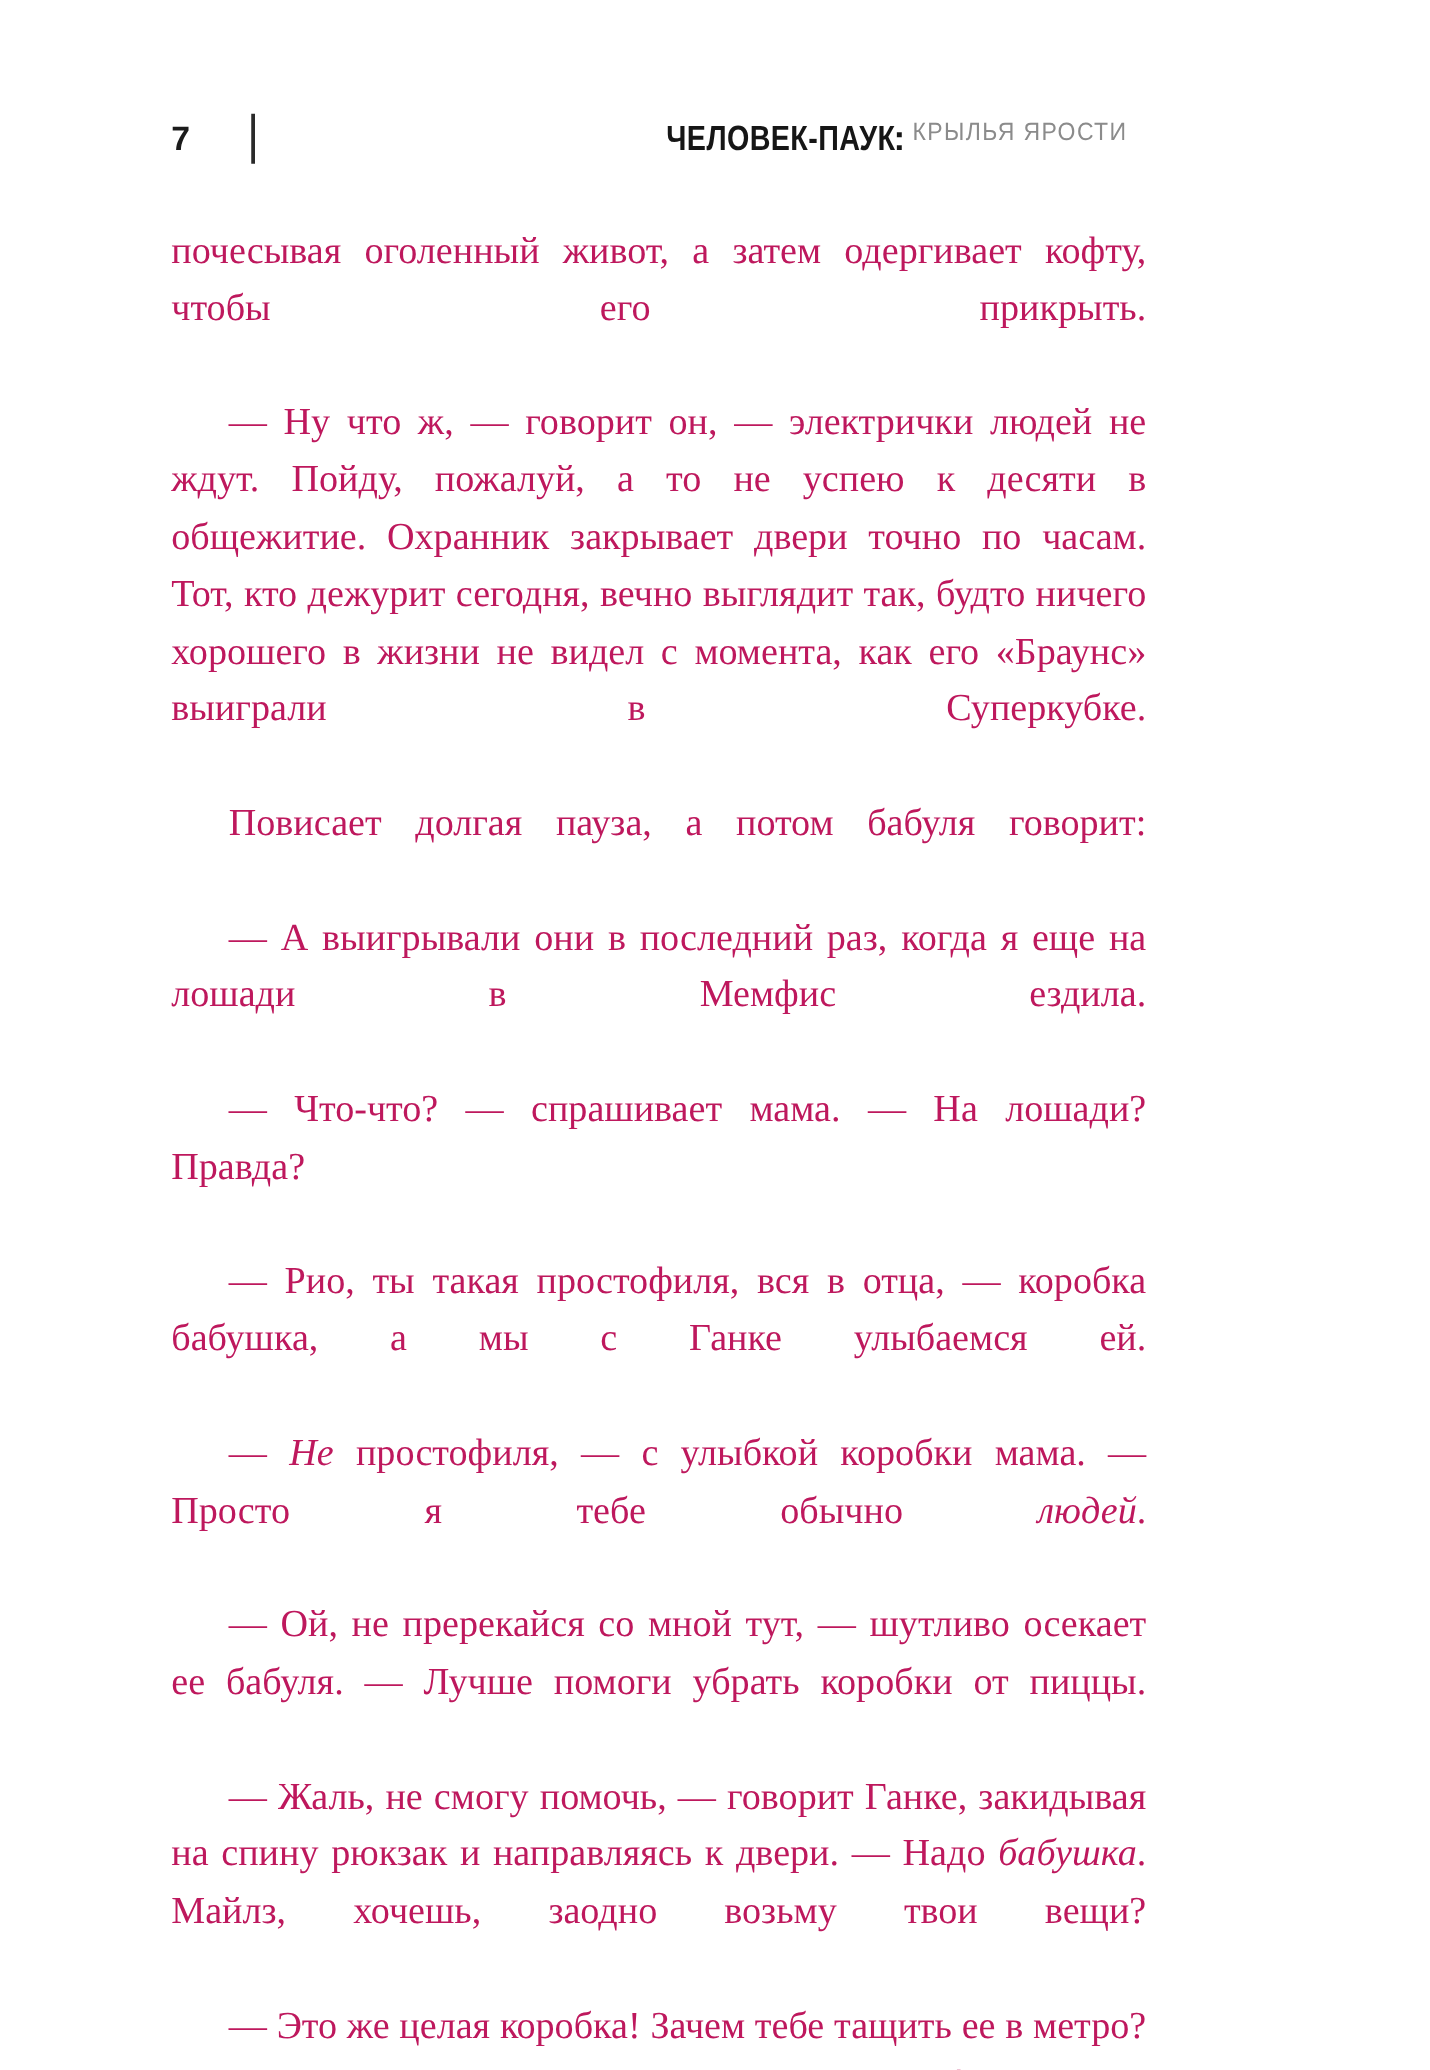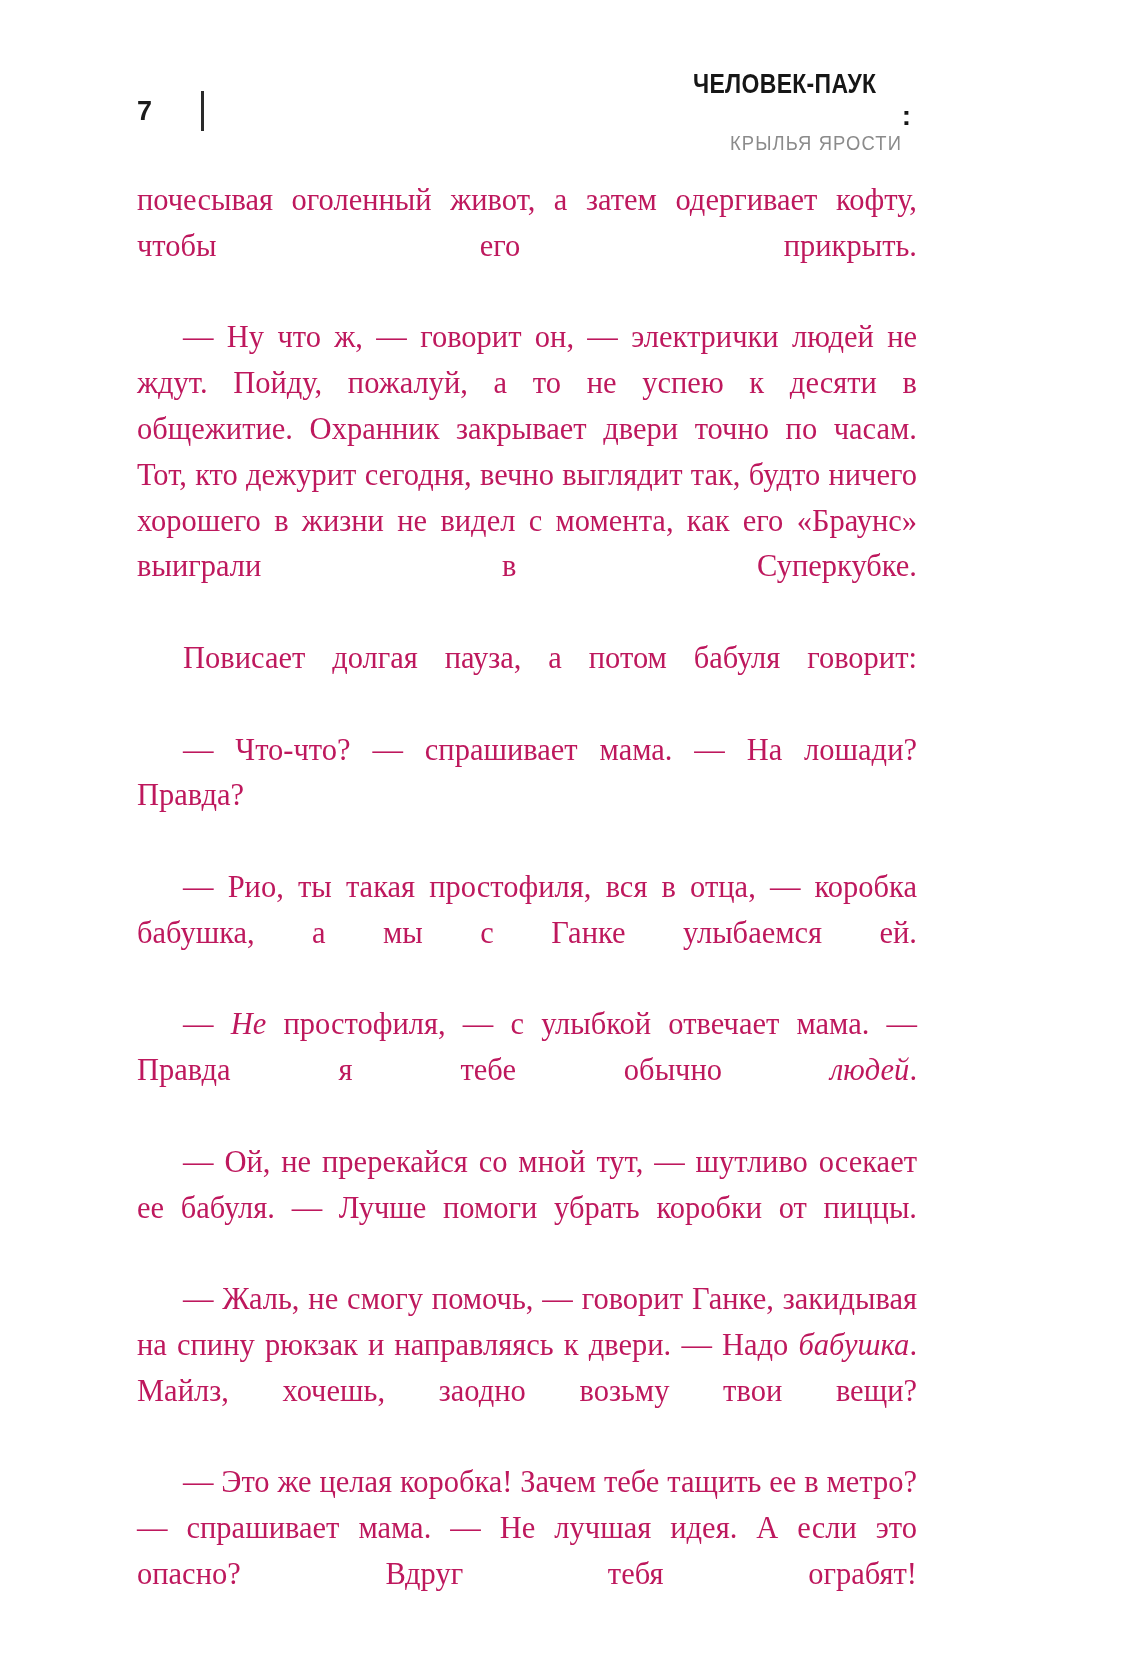--- a/index.html
+++ b/index.html
@@ -44,23 +44,22 @@
     width: 3px;
     height: 40px;
     background: #2a2a2a;
     margin-left: 22px;
     flex: 0 0 auto;
   }
 
   .head-title-wrap {
     margin-left: auto;
     display: flex;
-    align-items: flex-end;
+    align-items: flex-start;
     white-space: nowrap;
-    flex-direction: column;
   }
 
   .head-series {
     font-family: "Liberation Sans", "DejaVu Sans", sans-serif;
     font-weight: bold;
     font-size: 28px;
     color: #161616;
     letter-spacing: 0.4px;
     transform: scaleX(0.82);
     transform-origin: left bottom;
@@ -134,21 +133,22 @@
       <span class="head-series">ЧЕЛОВЕК-ПАУК</span>
       <span class="head-colon">:</span>
       <span class="head-sub">КРЫЛЬЯ ЯРОСТИ</span>
     </div>
   </div>
 
   <div class="text-block">
       <p class="para"><span>почесывая оголенный живот, а затем одергивает кофту, чтобы его прикрыть.</span></p>
       <p class="para indent"><span>— Ну что ж, — говорит он, — электрички людей не ждут. Пойду, пожалуй, а то не успею к десяти в общежитие. Охранник закрывает двери точно по часам. Тот, кто дежурит сегодня, вечно выглядит так, будто ничего хорошего в жизни не видел с момента, как его «Браунс» выиграли в Суперкубке.</span></p>
       <p class="para indent"><span>Повисает долгая пауза, а потом бабуля говорит:</span></p>
+      <p class="para indent"><span>— А выигрывали они в последний раз, когда я еще на лошади в Мемфис ездила.</span></p>
       <p class="para indent"><span>— Что-что? — спрашивает мама. — На лошади? Правда?</span></p>
       <p class="para indent"><span>— Рио, ты такая простофиля, вся в отца, — коробка бабушка, а мы с Ганке улыбаемся ей.</span></p>
-      <p class="para indent"><span>— </span><em>Не</em><span> простофиля, — с улыбкой отвечает мама. — Правда я тебе обычно </span><em>людей</em><span>.</span></p>
+      <p class="para indent"><span>— </span><em>Не</em><span> простофиля, — с улыбкой коробки мама. — Просто я тебе обычно </span><em>людей</em><span>.</span></p>
       <p class="para indent"><span>— Ой, не пререкайся со мной тут, — шутливо осекает ее бабуля. — Лучше помоги убрать коробки от пиццы.</span></p>
       <p class="para indent"><span>— Жаль, не смогу помочь, — говорит Ганке, закидывая на спину рюкзак и направляясь к двери. — Надо </span><em>бабушка</em><span>. Майлз, хочешь, заодно возьму твои вещи?</span></p>
       <p class="para indent"><span>— Это же целая коробка! Зачем тебе тащить ее в метро? — спрашивает мама. — Не лучшая идея. А если это опасно? Вдруг тебя ограбят!</span></p>
     </div>
 
 </div>
 
 </body></html>

